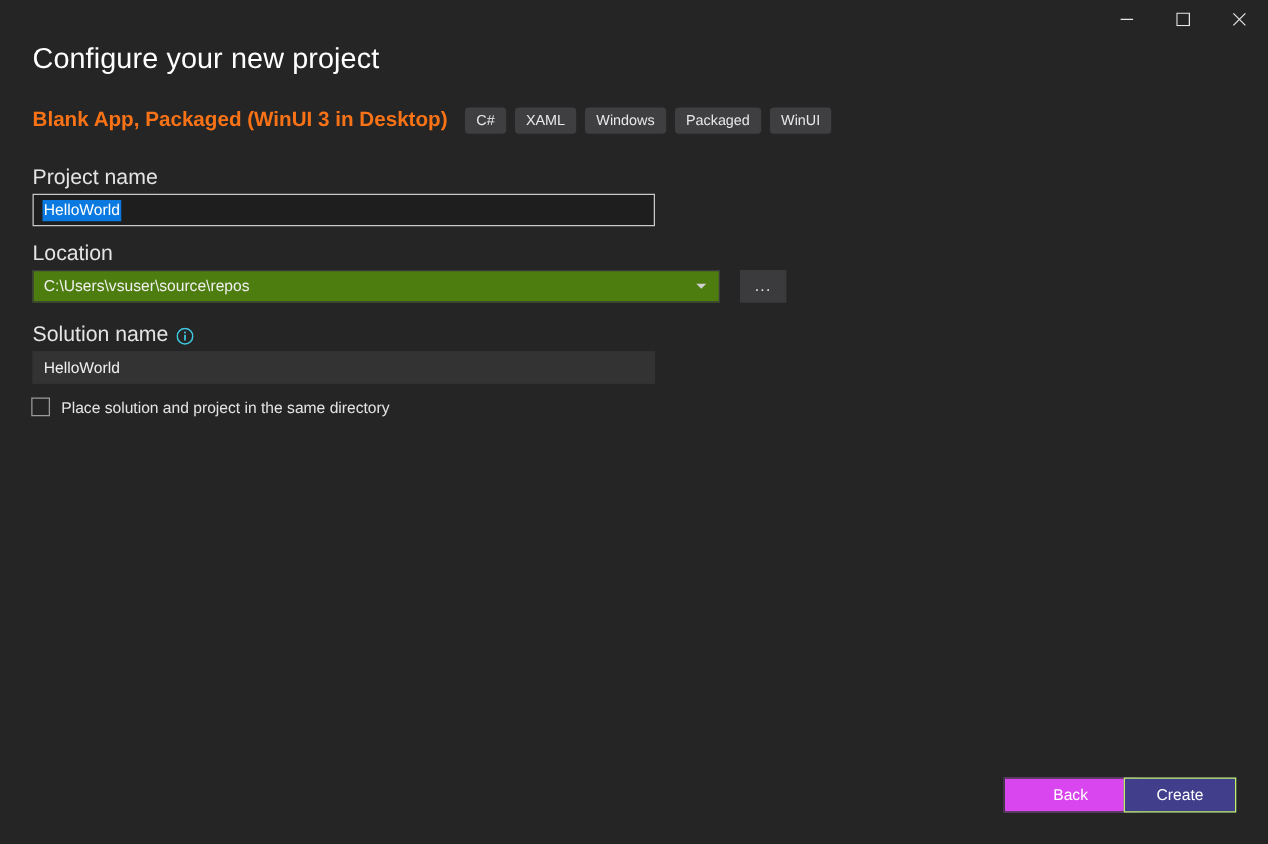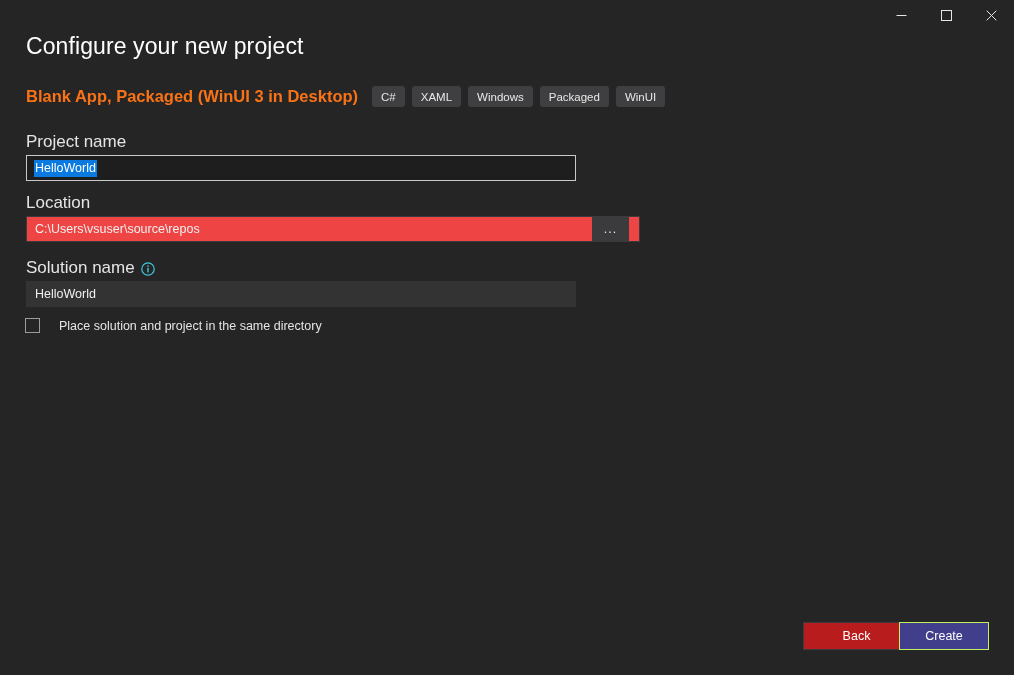--- a/index.html
+++ b/index.html
@@ -93,21 +93,21 @@
 
   .info-icon {
     width: 14px;
     height: 14px;
     display: inline-block;
   }
 
   .textbox {
     position: absolute;
     left: 26px;
-    width: 550px;
+    width: 498px;
     height: 26px;
     box-sizing: border-box;
     display: flex;
     align-items: center;
     font-size: 12.5px;
     color: #f0f0f0;
     padding: 0 8px;
   }
   .textbox.project {
     top: 155px;
@@ -123,24 +123,24 @@
     background: #0a7ae0;
     color: #ffffff;
     padding: 1px 1px 2px 1px;
     margin-left: -1px;
   }
 
   .combo {
     position: absolute;
     left: 26px;
     top: 216px;
-    width: 614px;
+    width: 550px;
     height: 26px;
     box-sizing: border-box;
-    background: #ef4444;
+    background: #4d7c0f;
     border: 1px solid #3b3b3d;
     display: flex;
     align-items: center;
     font-size: 12.5px;
     color: #f0f0f0;
     padding: 0 8px;
     justify-content: flex-end;
   }
   .combo .combo-value { flex: 1; }
   .combo .arrow {
@@ -167,21 +167,21 @@
     letter-spacing: 1px;
     line-height: 6px;
   }
 
   .checkbox-row {
     position: absolute;
     left: 25px;
     top: 318px;
     display: flex;
     align-items: center;
-    gap: 19px;
+    gap: 9px;
   }
   .checkbox-box {
     width: 15px;
     height: 15px;
     box-sizing: border-box;
     border: 1px solid #9b9b9b;
     background: #252526;
   }
   .checkbox-label {
     font-size: 12.5px;
@@ -196,21 +196,21 @@
     display: flex;
     align-items: center;
     justify-content: center;
     font-size: 12.5px;
     color: #ffffff;
   }
   .btn-back {
     left: 803px;
     top: 622px;
     width: 107px;
-    background: #b91c1c;
+    background: #d946ef;
     border: 1px solid #3b3b3d;
   }
   .btn-create {
     left: 899px;
     top: 622px;
     width: 90px;
     background: #413e8c;
     border: 1px solid #bef264;
   }
 </style>

